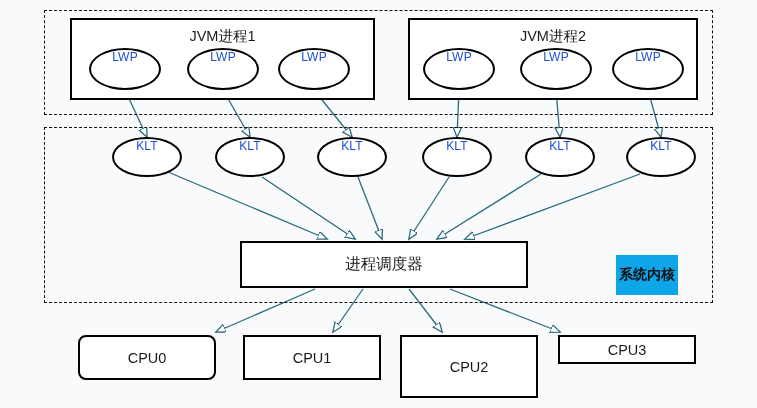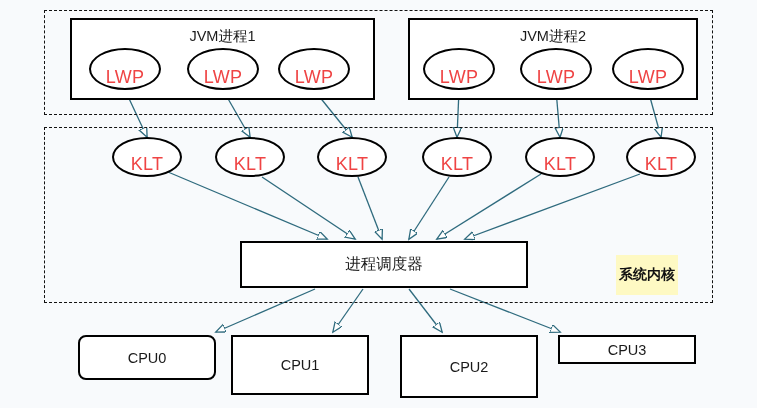--- a/index.html
+++ b/index.html
@@ -48,24 +48,24 @@
     color: #1a1a1a;
     white-space: nowrap;
   }
   .ellipse-node {
     position: absolute;
     border: 2.2px solid #000000;
     background: #ffffff;
     border-radius: 50%;
     box-sizing: border-box;
     display: flex;
-    align-items: flex-end;
+    align-items: flex-start;
     justify-content: center;
-    font-size: 18px;
-    color: #ef4444;
+    font-size: 12px;
+    color: #1d4ed8;
     letter-spacing: 0.2px;
   }
   .rect-node {
     position: absolute;
     border: 2.4px solid #000000;
     background: #ffffff;
     box-sizing: border-box;
     display: flex;
     align-items: center;
     justify-content: center;
@@ -79,21 +79,21 @@
     position: absolute;
     display: flex;
     align-items: center;
     justify-content: center;
     font-size: 14px;
     font-weight: bold;
     color: #111111;
     white-space: nowrap;
   }
   #kernel-tag .hl {
-    background: #fef9c3;
+    background: #0ea5e9;
     padding: 11px 3px;
     line-height: 1.25;
   }
 </style>
 </head>
 <body>
 
 <div id="stage">
 
   <svg id="wires" width="757" height="408" viewBox="0 0 757 408">
@@ -178,18 +178,18 @@
     </div>
 
   <div class="rect-node" id="scheduler-box" style="left: 240px; top: 241px; width: 288px; height: 47px;">进程调度器</div>
 
   <div id="kernel-tag" style="left: 592px; top: 264px; width: 110px; height: 22px;">
     <span class="hl">系统内核</span>
   </div>
 
   <div id="cpu-layer">
       <div class="rect-node" style="left: 78px; top: 335px; width: 138px; height: 45px; border-radius: 8px;">CPU0</div>
-      <div class="rect-node" style="left: 231px; top: 335px; width: 138px; height: 60px;">CPU1</div>
+      <div class="rect-node" style="left: 243px; top: 335px; width: 138px; height: 45px;">CPU1</div>
       <div class="rect-node" style="left: 400px; top: 335px; width: 138px; height: 63px;">CPU2</div>
       <div class="rect-node" style="left: 558px; top: 335px; width: 138px; height: 29px;">CPU3</div>
     </div>
 
 </div>
 
 </body></html>

